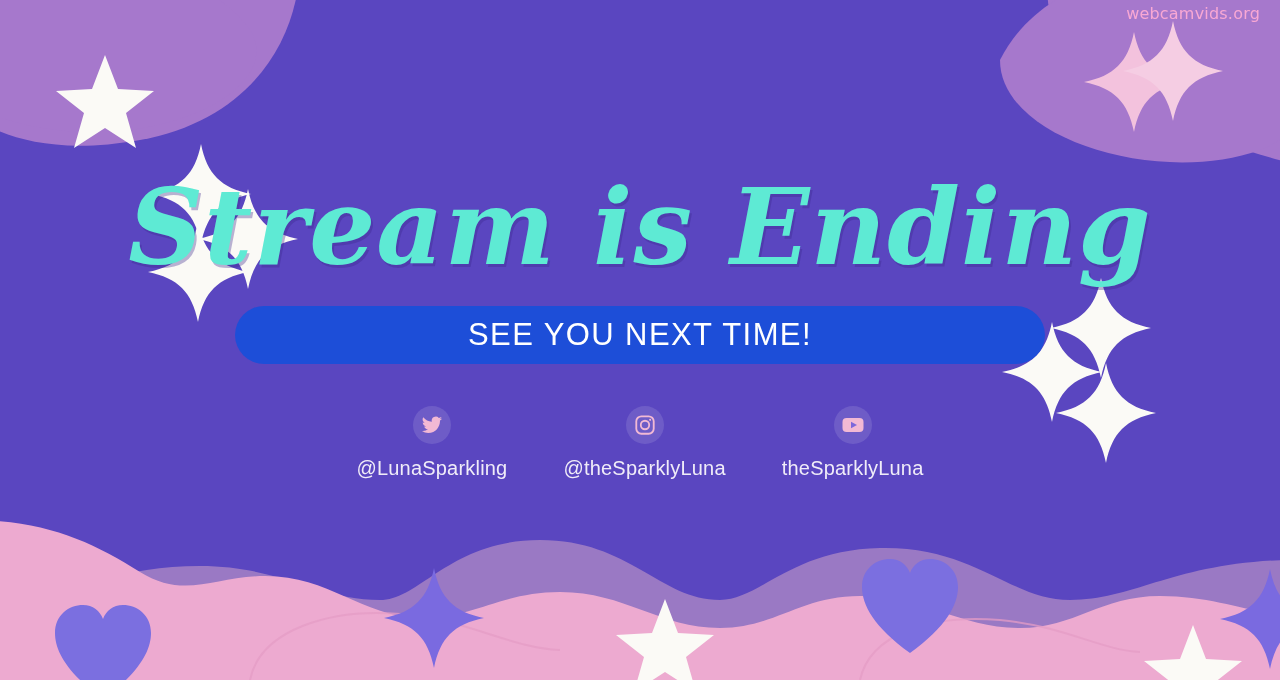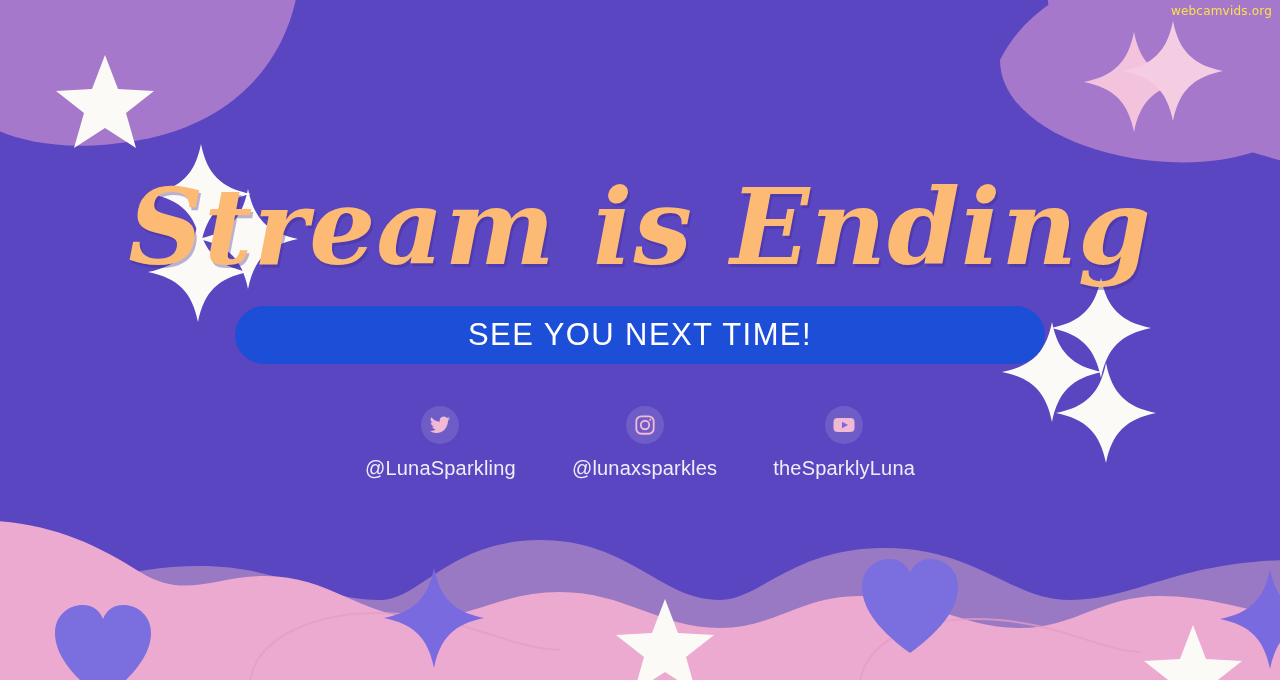--- a/index.html
+++ b/index.html
@@ -21,23 +21,23 @@
     position: absolute;
     inset: 0;
     pointer-events: none;
   }
   .layer svg { display: block; width: 1280px; height: 680px; }
 
   
   .watermark {
     position: absolute;
     top: 4px;
-    right: 8px;
-    font-size: 12px;
-    color: #fde047;
+    right: 20px;
+    font-size: 16px;
+    color: #f9a8d4;
     letter-spacing: .2px;
     z-index: 60;
     font-family: "DejaVu Sans", sans-serif;
   }
 
   
   .content {
     position: absolute;
     inset: 0;
     z-index: 40;
@@ -46,21 +46,21 @@
     align-items: center;
   }
 
   .title {
     margin-top: 176px;
     font-family: "DejaVu Serif", serif;
     font-style: italic;
     font-weight: 700;
     font-size: 104px;
     line-height: 1;
-    color: #fdba74;
+    color: #5eead4;
     letter-spacing: 1px;
     white-space: nowrap;
     text-shadow: 2px 3px 0 rgba(60,40,140,.35);
   }
 
   .pill {
     margin-top: 26px;
     width: 810px;
     height: 58px;
     border-radius: 29px;
@@ -201,21 +201,21 @@
       </div>
 
       <div class="social">
         <span class="social-icon">
           <svg width="22" height="22" viewBox="0 0 24 24" fill="none" stroke="#f2b9d4" stroke-width="2">
             <rect x="2.5" y="2.5" width="19" height="19" rx="5.5"></rect>
             <circle cx="12" cy="12" r="4.6"></circle>
             <circle cx="17.6" cy="6.4" r="1.1" fill="#f2b9d4" stroke="none"></circle>
           </svg>
         </span>
-        <span class="social-handle">@lunaxsparkles</span>
+        <span class="social-handle">@theSparklyLuna</span>
       </div>
 
       <div class="social">
         <span class="social-icon">
           <svg width="24" height="24" viewBox="0 0 24 24">
             <rect x="1.5" y="5" width="21" height="14" rx="4" fill="#f2b9d4"></rect>
             <path d="M10 8.8 L16 12 L10 15.2 Z" fill="#7b67db"></path>
           </svg>
         </span>
         <span class="social-handle">theSparklyLuna</span>

